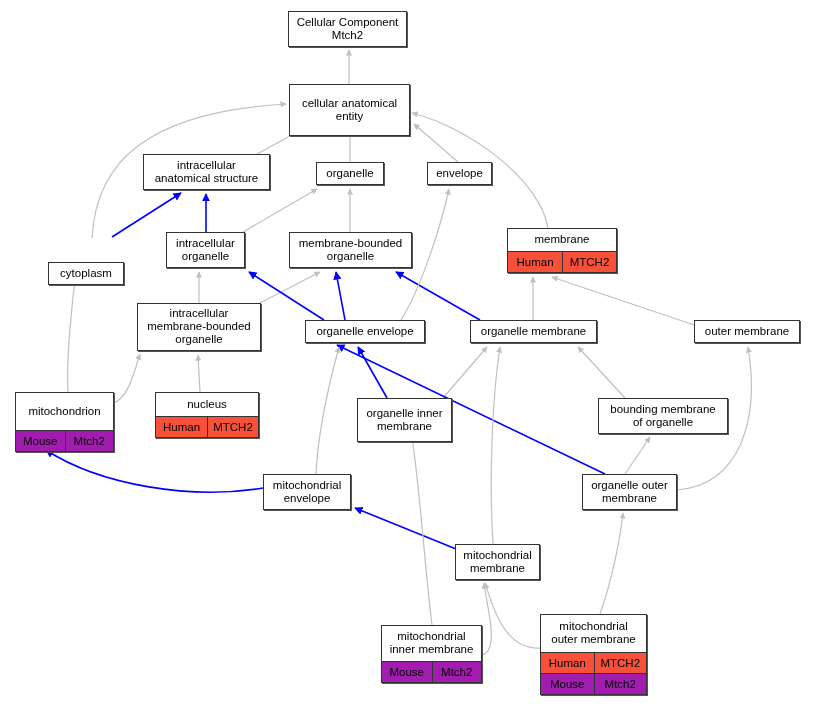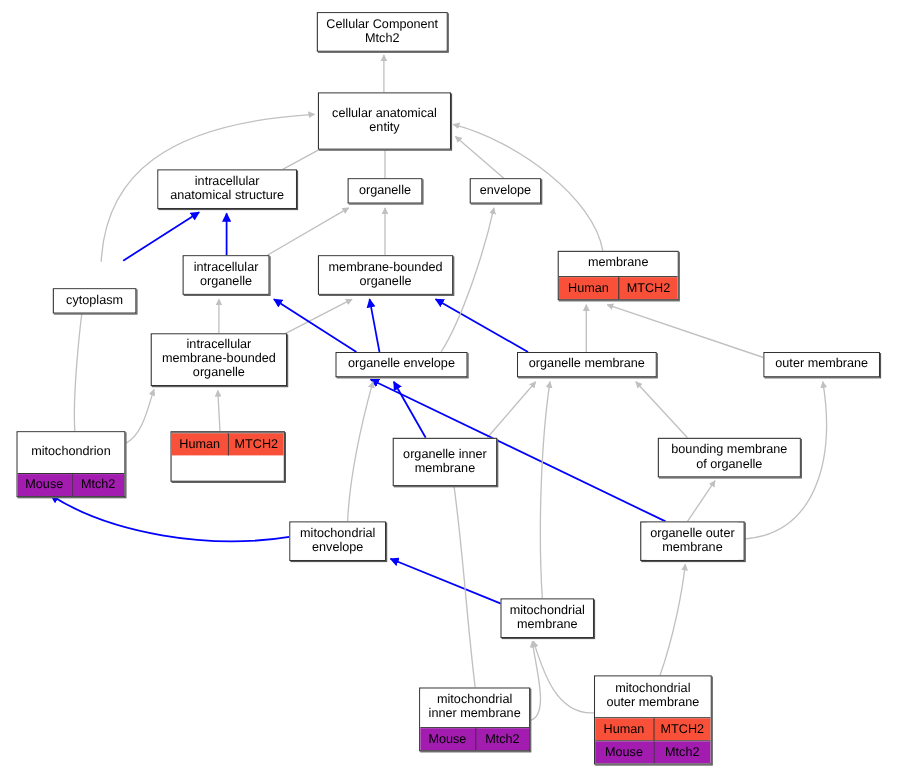--- a/index.html
+++ b/index.html
@@ -177,20 +177,21 @@
         <div class="go-node-title">outer membrane</div>
       </div>
       <div class="go-node" style="left: 15px; top: 392px; width: 99px; height: 60px;">
         <div class="go-node-title">mitochondrion</div>
         <div class="go-node-row row-mouse">
           <div class="go-node-cell">Mouse</div>
           <div class="go-node-cell">Mtch2</div>
         </div>
       </div>
       <div class="go-node" style="left: 155px; top: 392px; width: 104px; height: 46px;">
+        <div class="go-node-title">nucleus</div>
         <div class="go-node-row row-human">
           <div class="go-node-cell">Human</div>
           <div class="go-node-cell">MTCH2</div>
         </div>
       </div>
       <div class="go-node" style="left: 357px; top: 398px; width: 95px; height: 44px;">
         <div class="go-node-title">organelle inner
 membrane</div>
       </div>
       <div class="go-node" style="left: 598px; top: 398px; width: 130px; height: 36px;">

